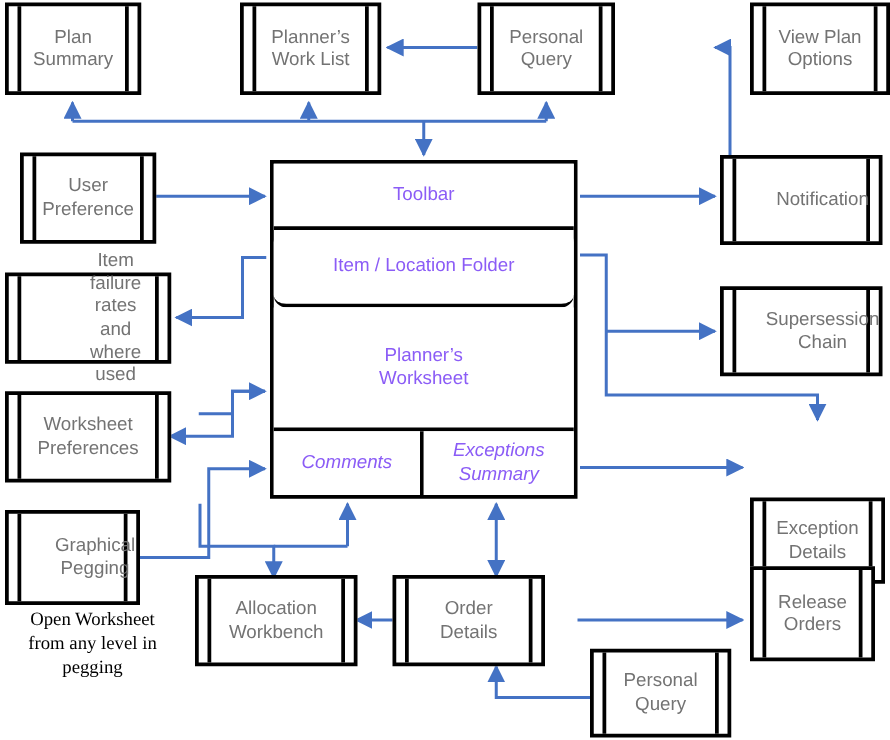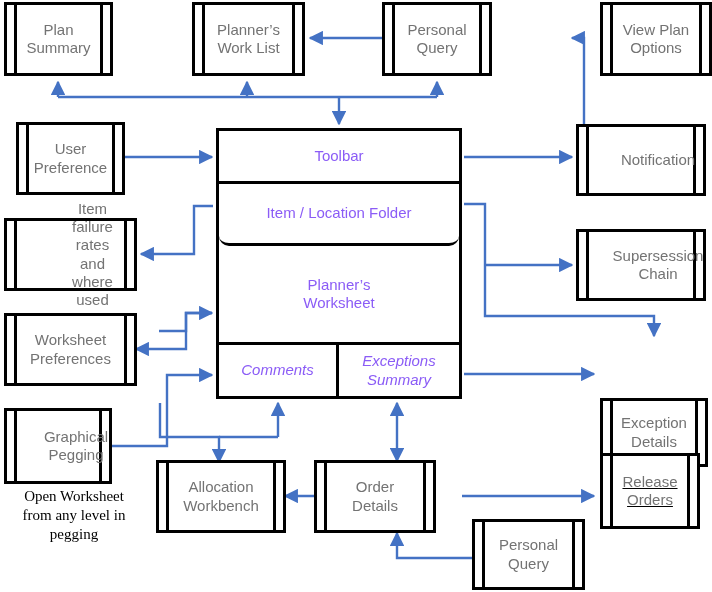--- a/index.html
+++ b/index.html
@@ -277,21 +277,21 @@
 Workbench</span>
   </div>
 
   <div class="node" style="left:314px; top:460px; width:122px; height:73px;">
     <span class="bar-l"></span>
     <span class="bar-r"></span>
     <span class="node-label">Order
 Details</span>
   </div>
 
-  <div class="node" style="left:600px; top:453px; width:100px; height:76px;text-decoration:underline;">
+  <div class="node" style="left:600px; top:453px; width:100px; height:76px;">
     <span class="bar-l"></span>
     <span class="bar-r"></span>
     <span class="node-label">Release
 Orders</span>
   </div>
 
   <div class="node" style="left:472px; top:519px; width:113px; height:71px;">
     <span class="bar-l"></span>
     <span class="bar-r"></span>
     <span class="node-label">Personal

